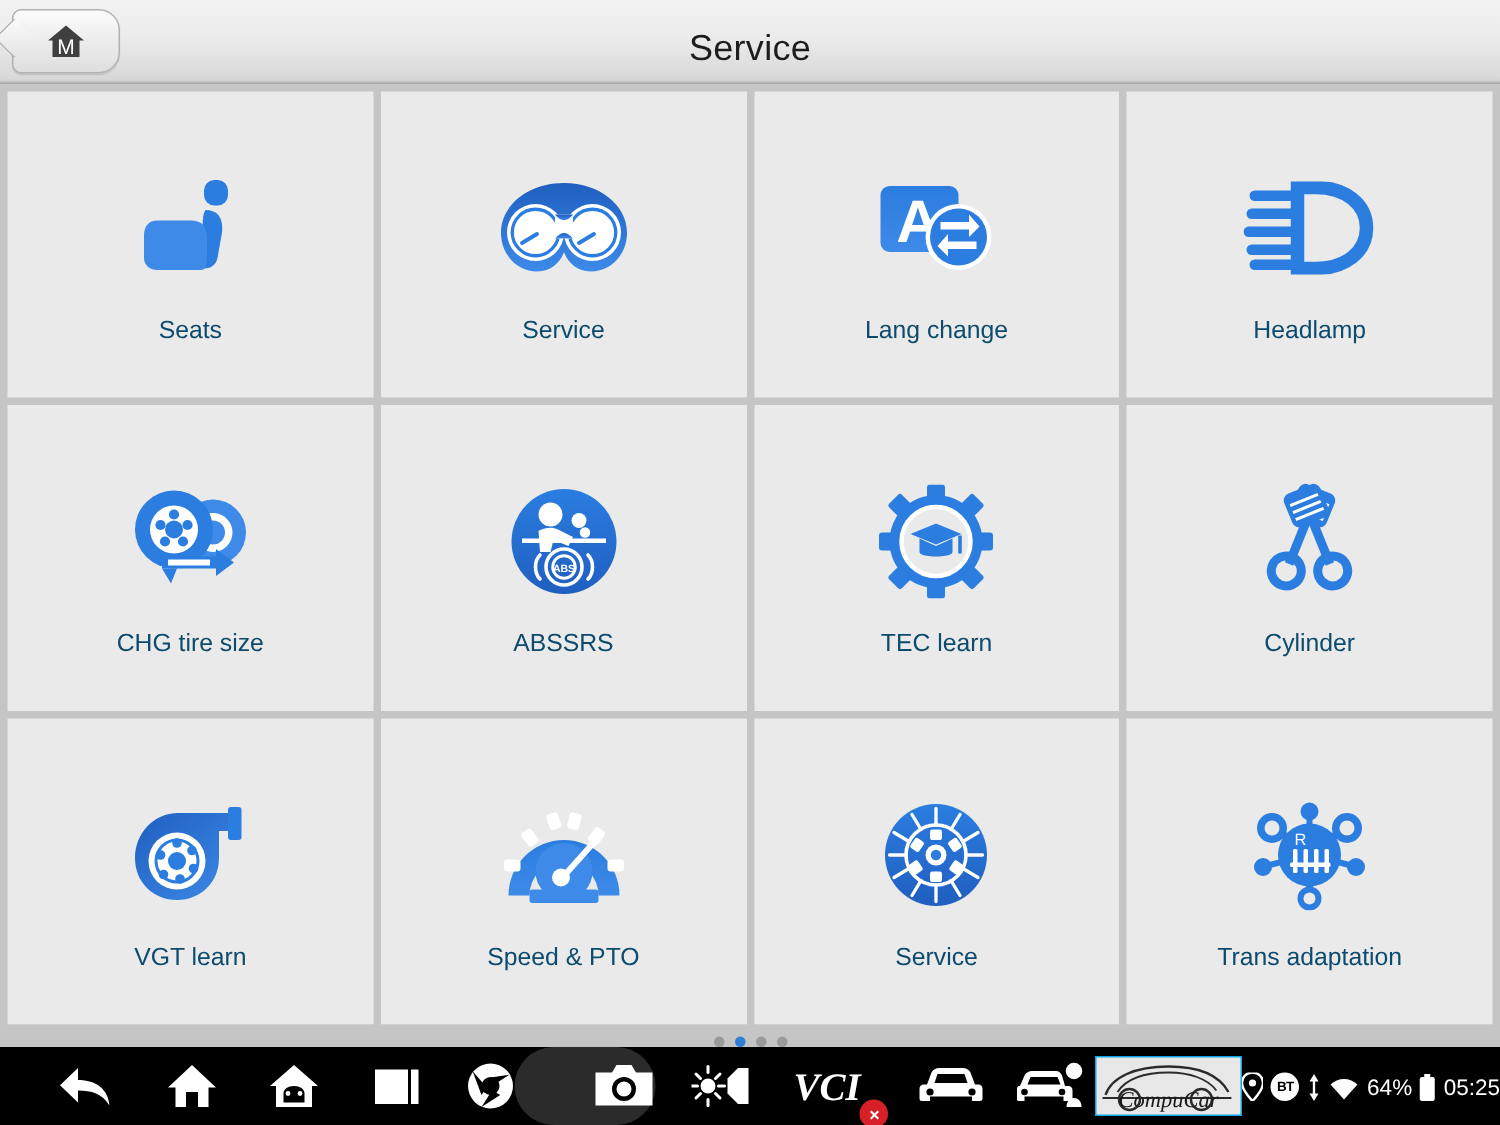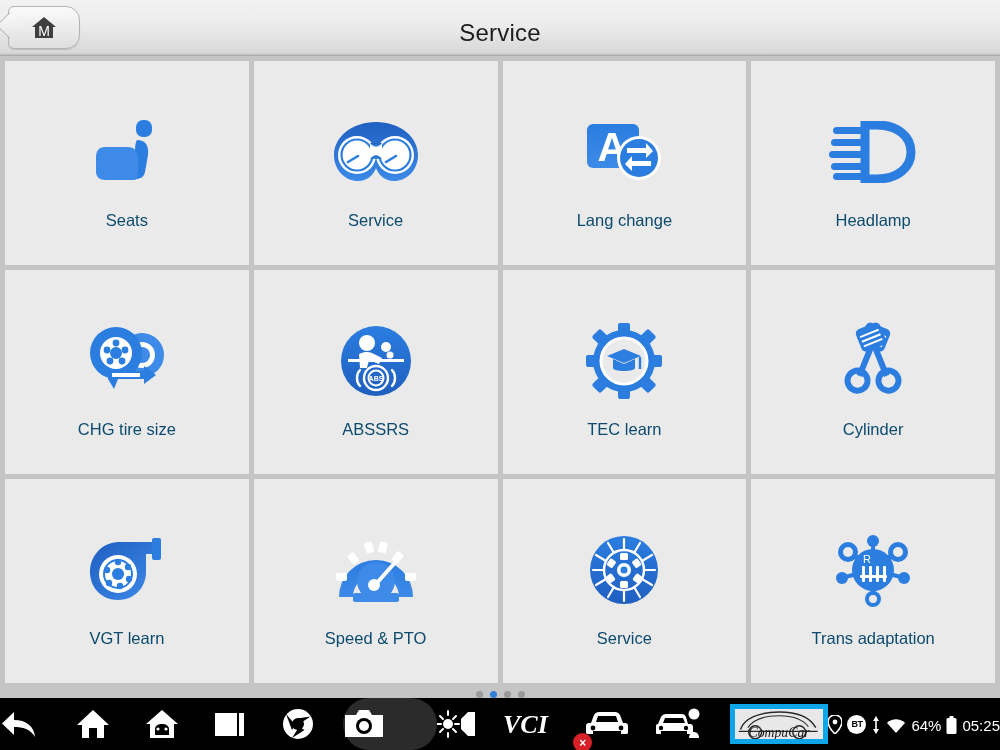--- a/index.html
+++ b/index.html
@@ -70,29 +70,29 @@
   }
   .dot{ width:7px;height:7px;border-radius:50%; background:#9a9a9a; }
   .dot.active{ background:#2f7fd6; }
 
   
   .navbar{
     position:absolute; left:0; bottom:0; width:1000px; height:52px;
     background:#000; display:flex; align-items:center;
   }
   .nav-item{
-    height:52px; display:flex; align-items:center; justify-content:flex-start;
+    height:52px; display:flex; align-items:center; justify-content:flex-end;
     cursor:pointer; position:relative;
   }
   .nav-item.pill{
     background:#2b2b2b; border-radius:26px;
   }
   .spacer{ flex:1 1 auto; }
   .logo{
-    width:100px;height:40px;background:#e8e8e8;border:5px solid #0ea5e9;
+    width:100px;height:40px;background:#e8e8e8;border:1px solid #0ea5e9;
     display:flex;align-items:center;justify-content:center;overflow:hidden;
   }
   .status{
     display:flex; align-items:flex-end; gap:5px;
     color:#fff; font-size:15px; padding-right:0;
   }
   .bt-badge{
     width:19px;height:19px;border-radius:50%;background:#fff;color:#000;
     font-size:9px;font-weight:bold;display:flex;align-items:center;justify-content:center;
     letter-spacing:-.5px;

